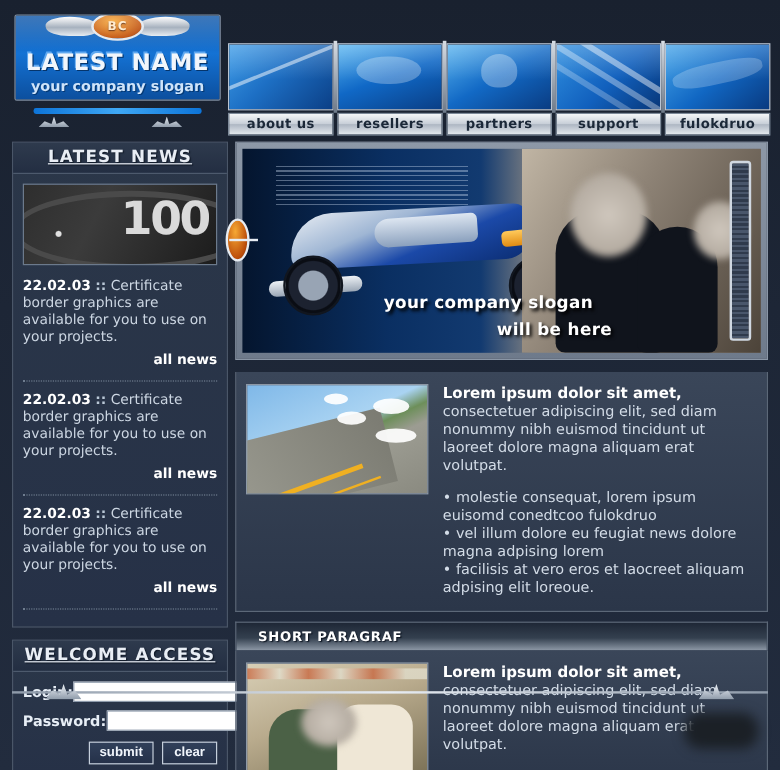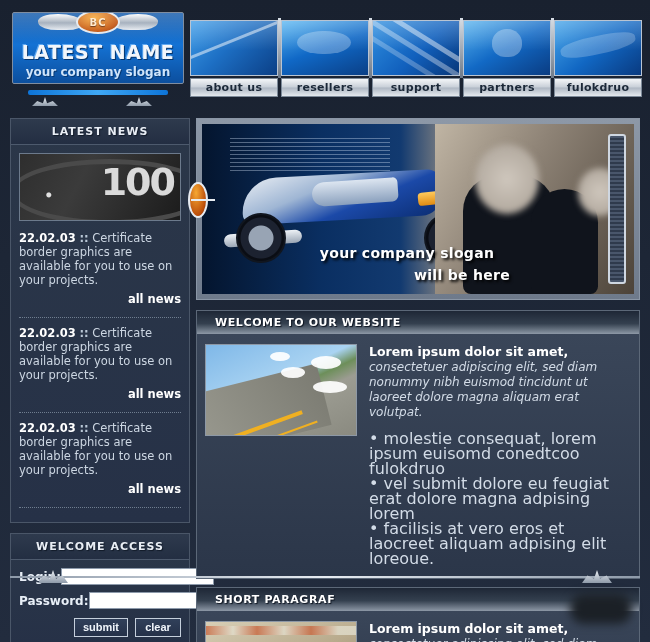--- a/index.html
+++ b/index.html
@@ -69,21 +69,21 @@
     background:linear-gradient(90deg,#0d74d8,#3fa8f5 50%,#0d74d8);
     border-radius:2px;
   }
   .orn-fleur {
     position:absolute; top:9px; width:26px; height:9px;
     background:linear-gradient(180deg,#e8edf3,#8e9aa9);
     clip-path:polygon(0 100%,20% 45%,42% 70%,50% 0,58% 70%,80% 45%,100% 100%);
   }
 
   
-  #nav { position:absolute; left:190px; top:14px; width:452px; height:86px; display:flex; gap:3px; }
+  #nav { position:absolute; left:190px; top:30px; width:452px; height:86px; display:flex; gap:3px; }
   .nav-item { position:relative; flex:1; }
   .nav-thumb {
     position:absolute; left:0; top:6px; width:100%; height:56px;
     border:1px solid #b9c4d2;
     overflow:hidden;
   }
   .nav-thumb i { position:absolute; inset:0; display:block; }
   .t1 { background:linear-gradient(135deg,#3f9de8 0%,#1d6fc4 45%,#0b3f86 100%); }
   .t1::after{content:"";position:absolute;left:-10%;top:30%;width:130%;height:3px;background:rgba(255,255,255,.5);transform:rotate(-22deg);}
   .t2 { background:linear-gradient(160deg,#5ab7f2 0%,#1068c6 50%,#0a3f86 100%); }
@@ -112,24 +112,25 @@
   #left-col { position:absolute; left:10px; top:118px; width:180px; }
   #right-col { position:absolute; left:196px; top:118px; width:444px; }
 
   .panel {
     background:linear-gradient(180deg,#2b3749 0%,#263147 100%);
     border:1px solid #4a5costs; border:1px solid #4a5668;
     margin-bottom:10px;
   }
   .panel-head {
     height:26px; line-height:25px; text-align:center;
-    font-size:11px; font-weight:bold; color:#e9eef5; letter-spacing:1px;
+    font-size:14px; font-weight:bold; color:#e9eef5; letter-spacing:1px;
     background:linear-gradient(180deg,#2e3a4d,#232e42);
     border-bottom:1px solid #4d5a6d;
     text-shadow:1px 1px 1px #111a28;
+    text-decoration:underline;
   }
   .panel-body { padding:8px; }
 
   
   #news-photo {
     width:100%; height:68px; border:1px solid #6c7a8c; margin-bottom:8px;
     background:
       radial-gradient(circle at 18% 62%, rgba(255,255,255,.85) 0 2px, rgba(255,255,255,0) 3px),
       linear-gradient(118deg,#2e2e2e 0%,#3b3b3b 38%,#1c1c1c 100%);
     position:relative; overflow:hidden;
@@ -287,23 +288,23 @@
     position:absolute; right:8%; bottom:0; width:42%; height:62%;
     background:#efe7d6; border-radius:18px 18px 0 0;
   }
   #photo-people .beam {
     position:absolute; left:0; top:4%; width:100%; height:10%;
     background:linear-gradient(90deg,#c8623a,#e3e0cf 18%,#c8623a 34%,#e3e0cf 52%,#c8623a 70%,#e3e0cf 88%);
     opacity:.75;
   }
   .sec-text { flex:1; min-width:0; }
   .sec-lead { font-size:12.5px; font-weight:bold; color:#ffffff; line-height:16px; }
-  .sec-para { font-size:12px; color:#d3dce7; line-height:15px;font-style:italic; }
+  .sec-para { font-size:12px; color:#d3dce7; line-height:15px; }
   .sec-list { margin-top:11px; list-style:none; }
-  .sec-list li { font-size:16px; color:#d3dce7; line-height:15px; }
+  .sec-list li { font-size:12px; color:#d3dce7; line-height:15px; }
   .sec-list li::before { content:"• "; color:#d3dce7; }
 
   
   #footer-orn { position:absolute; left:0; bottom:58px; width:650px; height:14px; }
   #footer-orn .rail { position:absolute; left:10px; right:10px; top:6px; height:2px;
     background:linear-gradient(90deg,#8e9aa9,#e7ecf2 50%,#8e9aa9); }
   .foot-fleur {
     position:absolute; top:0; width:30px; height:13px;
     background:linear-gradient(180deg,#eef2f7,#8e9aa9);
     clip-path:polygon(0 100%,18% 42%,40% 68%,50% 0,60% 68%,82% 42%,100% 100%);
@@ -357,32 +358,32 @@
       <div class="nav-item">
         <div class="nav-thumb">
             <i class="t2"></i>
             <u></u>
           </div>
         <div class="nav-label">resellers</div>
         <div class="nav-sep"></div>
       </div>
       <div class="nav-item">
         <div class="nav-thumb">
+            <i class="t4"></i>
+            <u></u>
+          </div>
+        <div class="nav-label">partners</div>
+        <div class="nav-sep"></div>
+      </div>
+      <div class="nav-item">
+        <div class="nav-thumb">
             <i class="t3"></i>
             <u></u>
           </div>
         <div class="nav-label">support</div>
-        <div class="nav-sep"></div>
-      </div>
-      <div class="nav-item">
-        <div class="nav-thumb">
-            <i class="t4"></i>
-            <u></u>
-          </div>
-        <div class="nav-label">partners</div>
         <div class="nav-sep"></div>
       </div>
       <div class="nav-item">
         <div class="nav-thumb">
             <i class="t5"></i>
             <u></u>
           </div>
         <div class="nav-label">fulokdruo</div>
       </div>
     </div>
@@ -479,34 +480,33 @@
 
         <div id="hero-scroll"></div>
       </div>
       <div id="hero-ornament">
         <div class="oval"></div>
         <div class="bar"></div>
       </div>
     </div>
 
     <div>
-      <div class="sec-head">WELCOME TO OUR WEBSITE</div>
       <div class="sec-body">
         <div class="sec-photo" id="photo-road">
           <div class="cloud" style="right:10%;top:12%;width:30px;height:13px"></div>
           <div class="cloud" style="right:34%;top:24%;width:24px;height:11px"></div>
           <div class="cloud" style="right:6%;top:40%;width:34px;height:12px"></div>
           <div class="cloud" style="right:44%;top:8%;width:20px;height:9px"></div>
         </div>
         <div class="sec-text">
           <div class="sec-lead">Lorem ipsum dolor sit amet,</div>
           <div class="sec-para">consectetuer adipiscing elit, sed diam nonummy nibh euismod tincidunt ut laoreet dolore magna aliquam erat volutpat.</div>
           <ul class="sec-list">
             <li>molestie consequat, lorem ipsum euisomd conedtcoo fulokdruo</li>
-            <li>vel submit dolore eu feugiat erat dolore magna adpising lorem</li>
+            <li>vel illum dolore eu feugiat news dolore magna adpising lorem</li>
             <li>facilisis at vero eros et laocreet aliquam adpising elit loreoue.</li>
           </ul>
         </div>
       </div>
     </div>
 
     <div style="margin-top:8px">
       <div class="sec-head">SHORT PARAGRAF</div>
       <div class="sec-body">
         <div class="sec-photo" id="photo-people">

